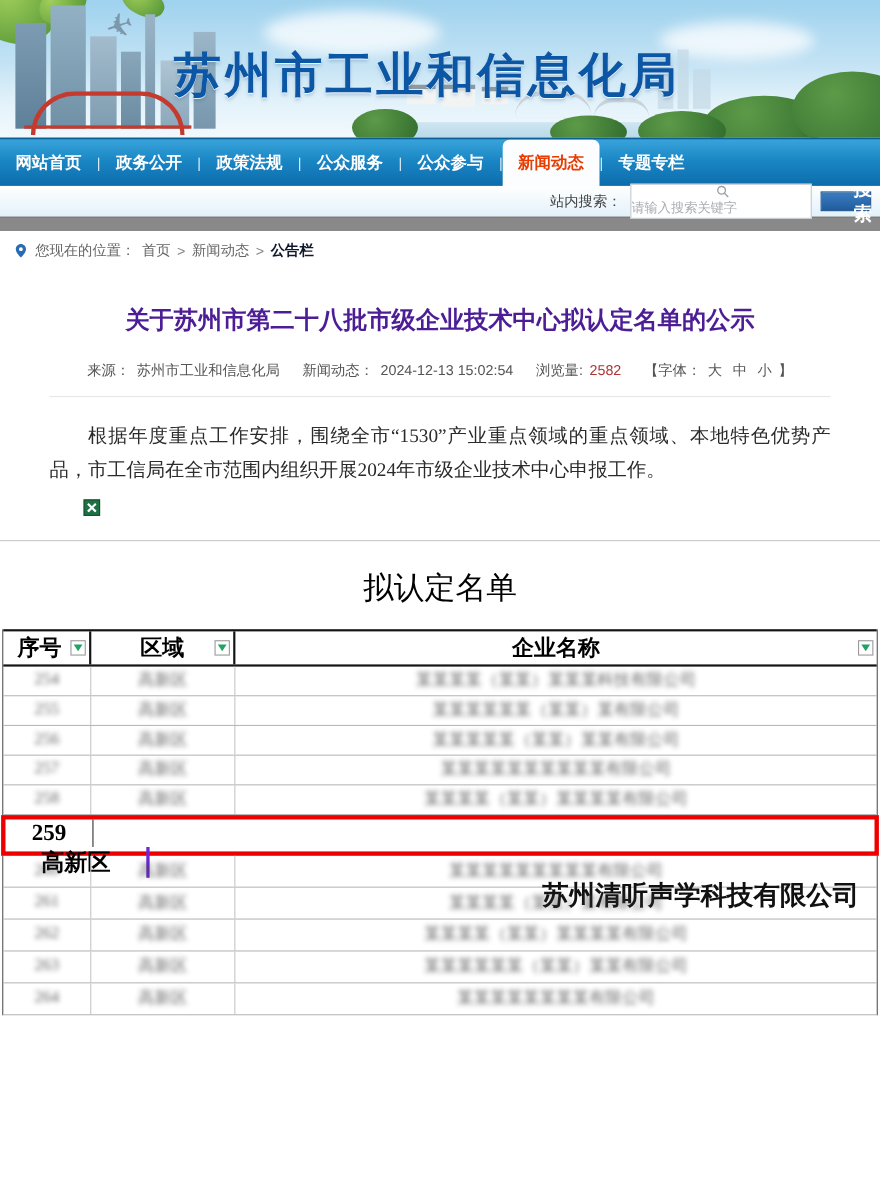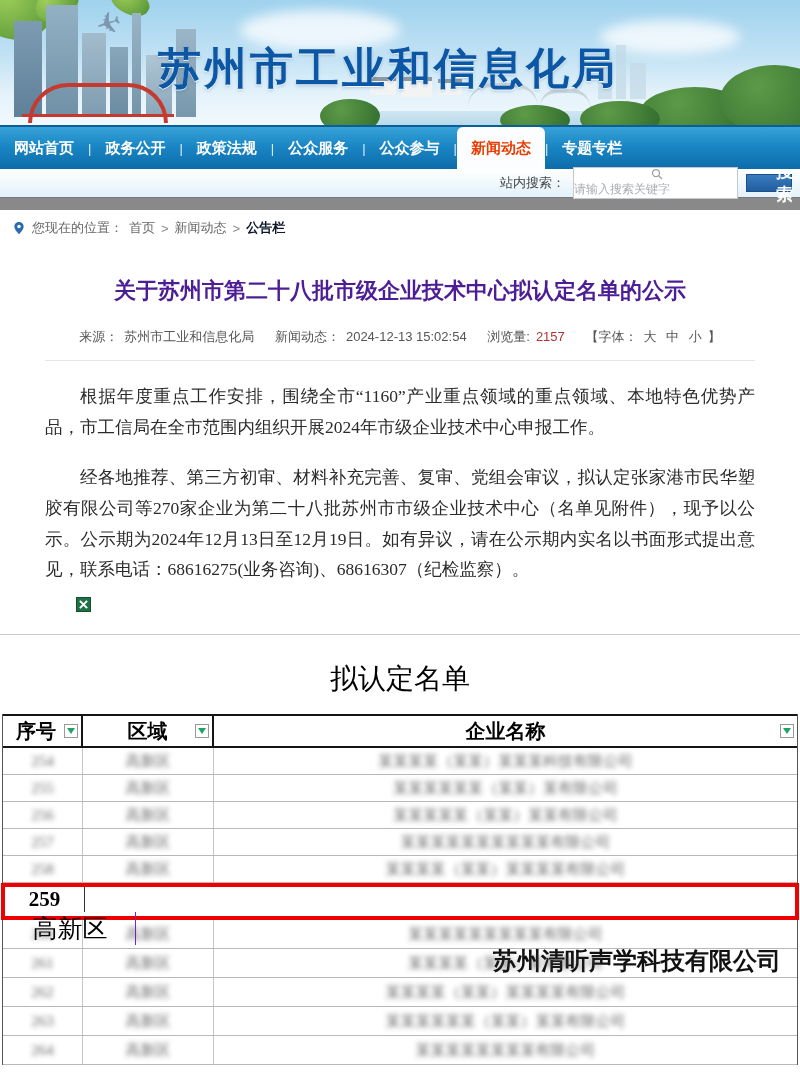--- a/index.html
+++ b/index.html
@@ -101,21 +101,21 @@
     font-family:"Liberation Serif","DejaVu Serif",serif; font-size:15px; color:#3a3a3a; }
   .rows-below .t-row { height:29px; }
   .tc { display:flex; align-items:center; justify-content:center; }
   .tc-seq { width:80px; border-right:1px solid #c6c6c6; }
   .tc-region { width:131px; border-right:1px solid #c6c6c6; }
   .tc-company { flex:1; }
   .blurtext { filter:blur(2.6px); opacity:.8; }
   .hl-row { display:flex; height:37px; border:4px solid #ee0000; margin:0 -2px;
     font-family:"Liberation Serif","DejaVu Serif",serif; background:#fff;flex-direction:column; }
   .hl-row .tc-seq { font-size:21px; font-weight:bold; border-right:1px solid #333; }
-  .hl-row .tc-region { font-size:25px; font-weight:normal; border-right:1px solid #6d28d9; }
+  .hl-row .tc-region { font-size:21px; font-weight:bold; border-right:3px solid #6d28d9; }
   .hl-row .tc-company { justify-content:flex-end; padding-right:14px; font-size:24px; font-weight:600; color:#111; }
 </style>
 </head>
 <body>
 
 <div class="banner">
   <div class="cloud" style="left:240px;top:10px;width:160px;height:40px;"></div>
   <div class="cloud" style="left:600px;top:20px;width:140px;height:34px;"></div>
   <div class="leaf" style="left:-18px;top:-20px;width:70px;height:60px;transform:rotate(15deg);"></div>
   <div class="leaf" style="left:34px;top:-14px;width:46px;height:34px;transform:rotate(-25deg);"></div>
@@ -186,28 +186,27 @@
   <span class="crumb">新闻动态</span>
   <span class="crumb-sep">&gt;</span>
   <span class="crumb-current">公告栏</span>
 </div>
 
 <div class="article">
   <div class="article-title">关于苏州市第二十八批市级企业技术中心拟认定名单的公示</div>
   <div class="article-meta">
     <span>来源：</span><span>苏州市工业和信息化局</span>
     <span style="margin-left:14px;">新闻动态：</span><span>2024-12-13 15:02:54</span>
-    <span style="margin-left:14px;">浏览量:</span><span class="views-count">2157</span>
+    <span style="margin-left:14px;">浏览量:</span><span class="views-count">2582</span>
     <span style="margin-left:14px;">【字体：</span><span class="font-size-opt">大</span>
     <span class="font-size-opt">中</span>
     <span class="font-size-opt">小</span><span>】</span>
   </div>
   <div class="meta-divider"></div>
-  <p class="para">根据年度重点工作安排，围绕全市“1160”产业重点领域的重点领域、本地特色优势产品，市工信局在全市范围内组织开展2024年市级企业技术中心申报工作。</p>
-  <p class="para">经各地推荐、第三方初审、材料补充完善、复审、党组会审议，拟认定张家港市民华塑胶有限公司等270家企业为第二十八批苏州市市级企业技术中心（名单见附件），现予以公示。公示期为2024年12月13日至12月19日。如有异议，请在公示期内实名以书面形式提出意见，联系电话：68616275(业务咨询)、68616307（纪检监察）。</p>
+  <p class="para">根据年度重点工作安排，围绕全市“1530”产业重点领域的重点领域、本地特色优势产品，市工信局在全市范围内组织开展2024年市级企业技术中心申报工作。</p>
   <div class="attachment">
     <span class="xls-icon">
       <svg width="9" height="9" viewBox="0 0 10 10">
           <path d="M1 1 L9 9 M9 1 L1 9" stroke="#fff" stroke-width="2.2"></path>
         </svg>
     </span>
   </div>
 </div>
 
 <div class="sheet">

